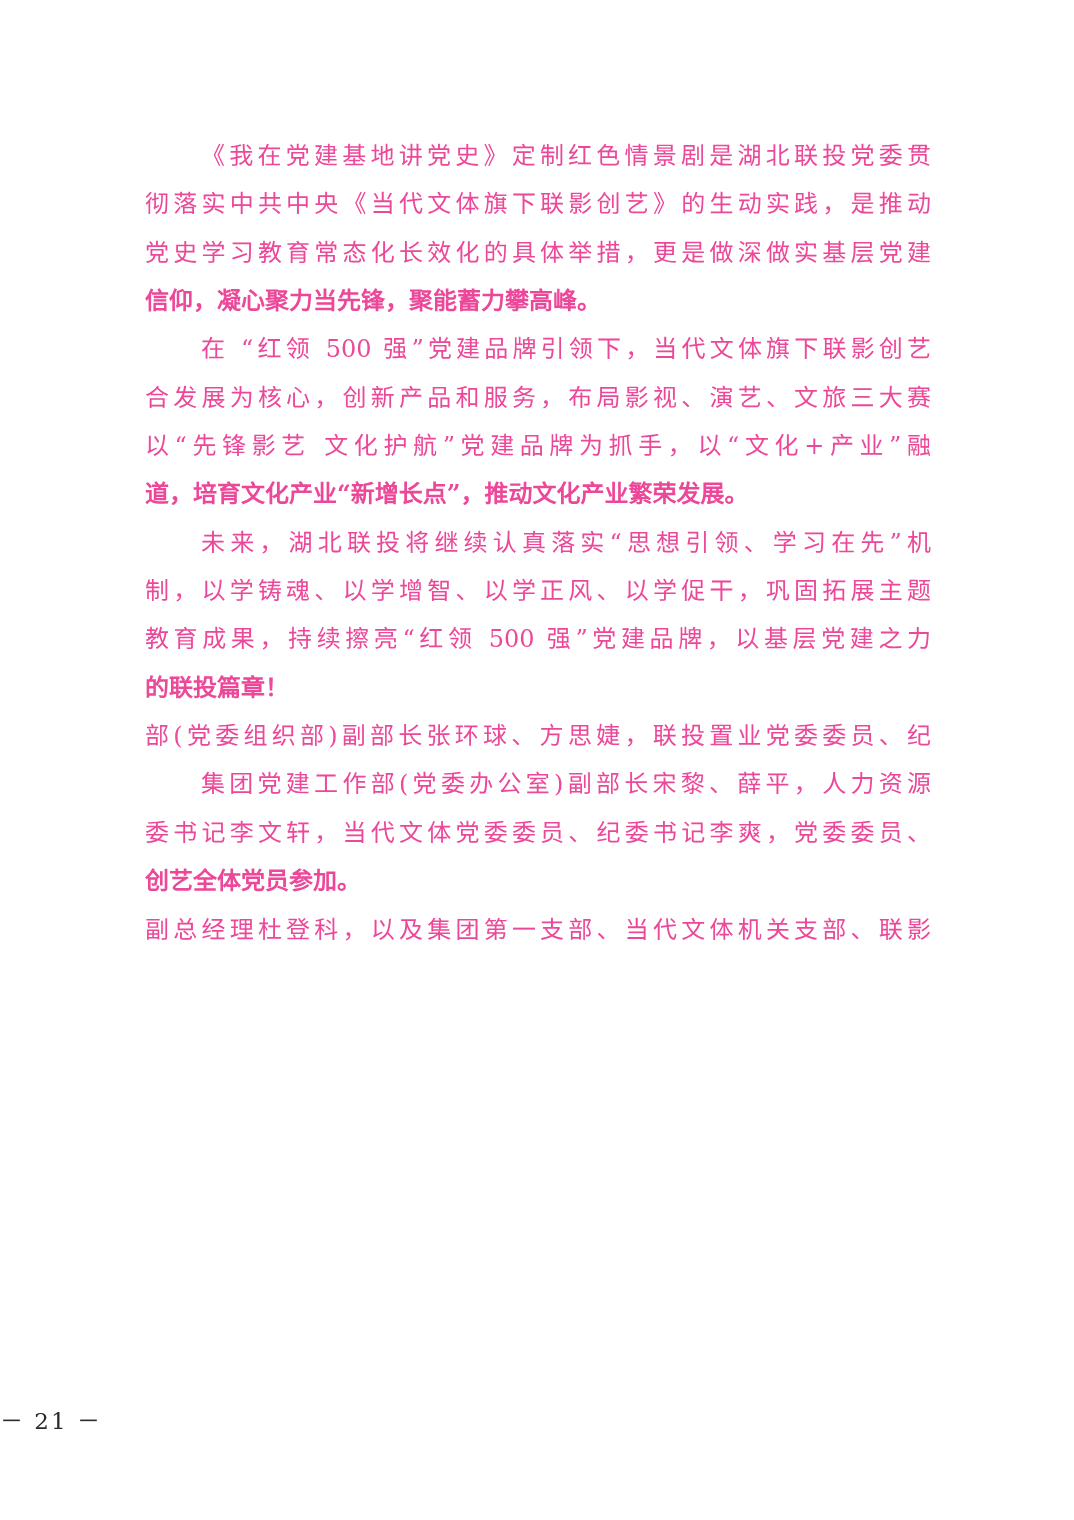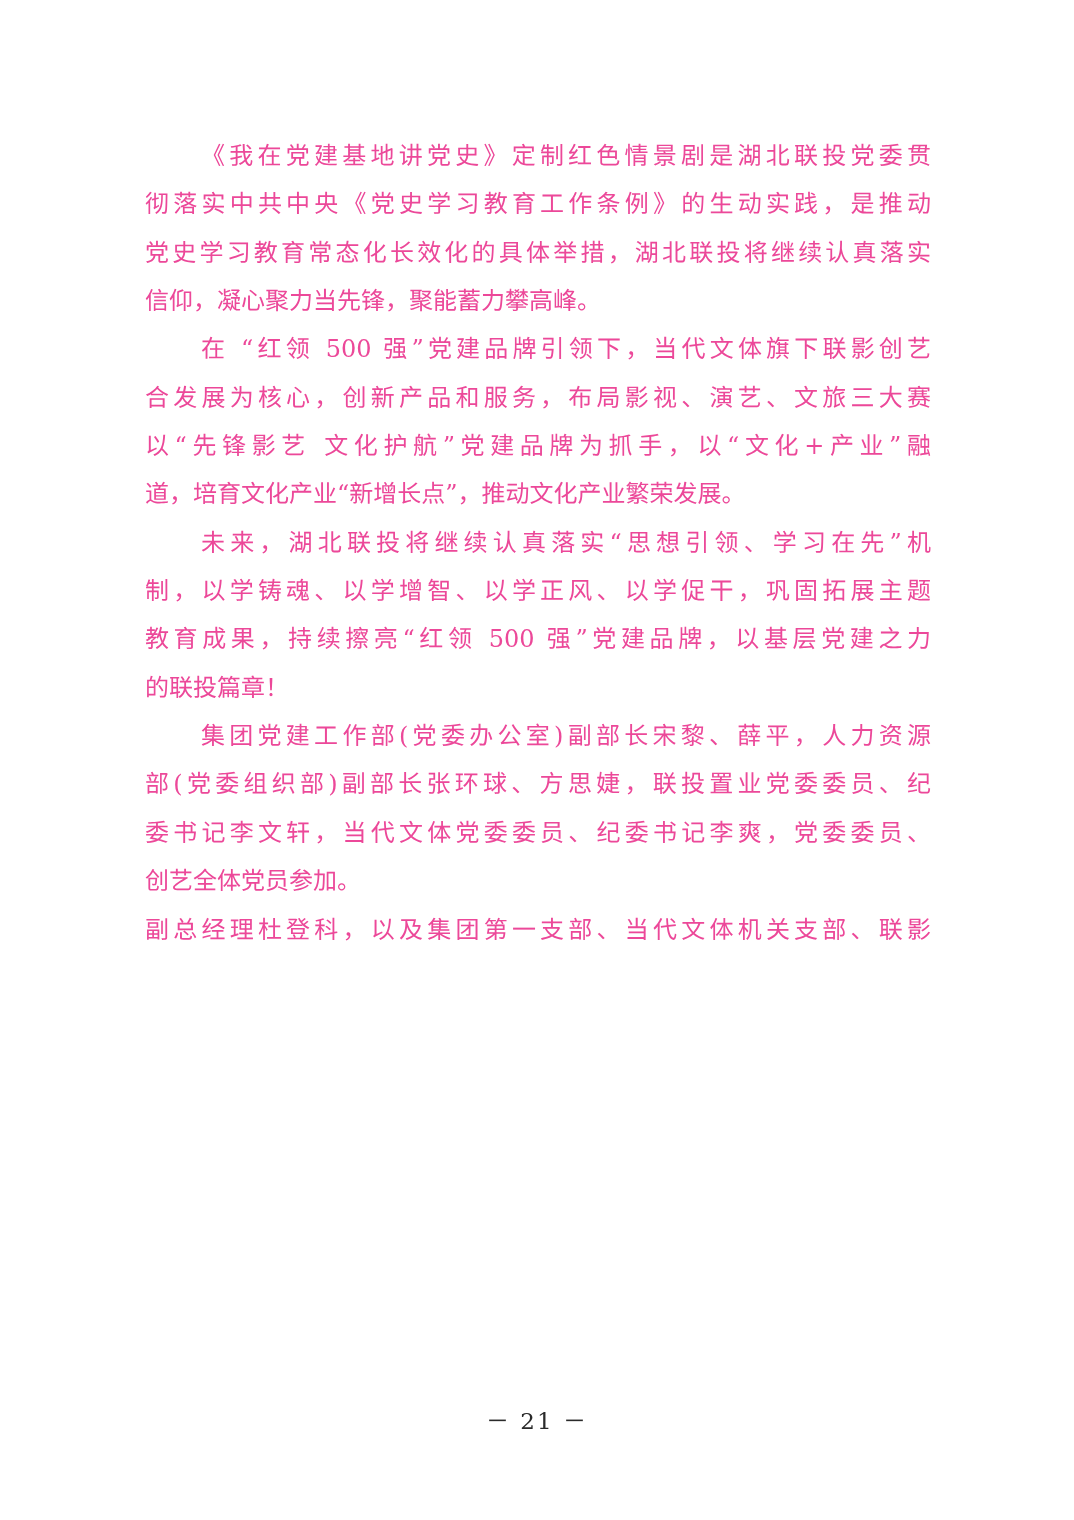--- a/index.html
+++ b/index.html
@@ -37,66 +37,67 @@
     overflow: hidden;
     white-space: nowrap;
     color: #ec4899;
     font-weight: 400;
   }
   .line.first {
     text-indent: 56px;
   }
   .line.last {
     text-align-last: left;
+    font-weight: bold;
   }
   .footer {
     position: absolute;
     left: 0;
     top: 1404px;
     width: 100%;
-    text-align: center;
+    text-align: left;
   }
   .page-number {
     font-size: 23px;
     line-height: 34px;
     letter-spacing: 2px;
     color: #2a2a2a;
   }
 </style>
 </head>
 <body>
 
 <div class="page">
 
   <div class="text-block">
 
     <div class="paragraph">
       <div class="line first">《我在党建基地讲党史》定制红色情景剧是湖北联投党委贯</div>
-      <div class="line">彻落实中共中央《党史学习教育工作条例》的生动实践，是推动</div>
-      <div class="line">党史学习教育常态化长效化的具体举措，湖北联投将继续认真落实</div>
+      <div class="line">彻落实中共中央《当代文体旗下联影创艺》的生动实践，是推动</div>
+      <div class="line">党史学习教育常态化长效化的具体举措，更是做深做实基层党建</div>
       <div class="line last">信仰，凝心聚力当先锋，聚能蓄力攀高峰。</div>
     </div>
 
     <div class="paragraph">
       <div class="line first">在 “红领 500 强”党建品牌引领下，当代文体旗下联影创艺</div>
       <div class="line">合发展为核心，创新产品和服务，布局影视、演艺、文旅三大赛</div>
       <div class="line">以“先锋影艺 文化护航”党建品牌为抓手，以“文化+产业”融</div>
       <div class="line last">道，培育文化产业“新增长点”，推动文化产业繁荣发展。</div>
     </div>
 
     <div class="paragraph">
       <div class="line first">未来，湖北联投将继续认真落实“思想引领、学习在先”机</div>
       <div class="line">制，以学铸魂、以学增智、以学正风、以学促干，巩固拓展主题</div>
       <div class="line">教育成果，持续擦亮“红领 500 强”党建品牌，以基层党建之力</div>
       <div class="line last">的联投篇章！</div>
     </div>
 
     <div class="paragraph">
+      <div class="line">部(党委组织部)副部长张环球、方思婕，联投置业党委委员、纪</div>
       <div class="line first">集团党建工作部(党委办公室)副部长宋黎、薛平，人力资源</div>
-      <div class="line">部(党委组织部)副部长张环球、方思婕，联投置业党委委员、纪</div>
       <div class="line">委书记李文轩，当代文体党委委员、纪委书记李爽，党委委员、</div>
       <div class="line last">创艺全体党员参加。</div>
       <div class="line">副总经理杜登科，以及集团第一支部、当代文体机关支部、联影</div>
     </div>
 
   </div>
 
   <div class="footer">
     <span class="page-number">－ 21 －</span>
   </div>

